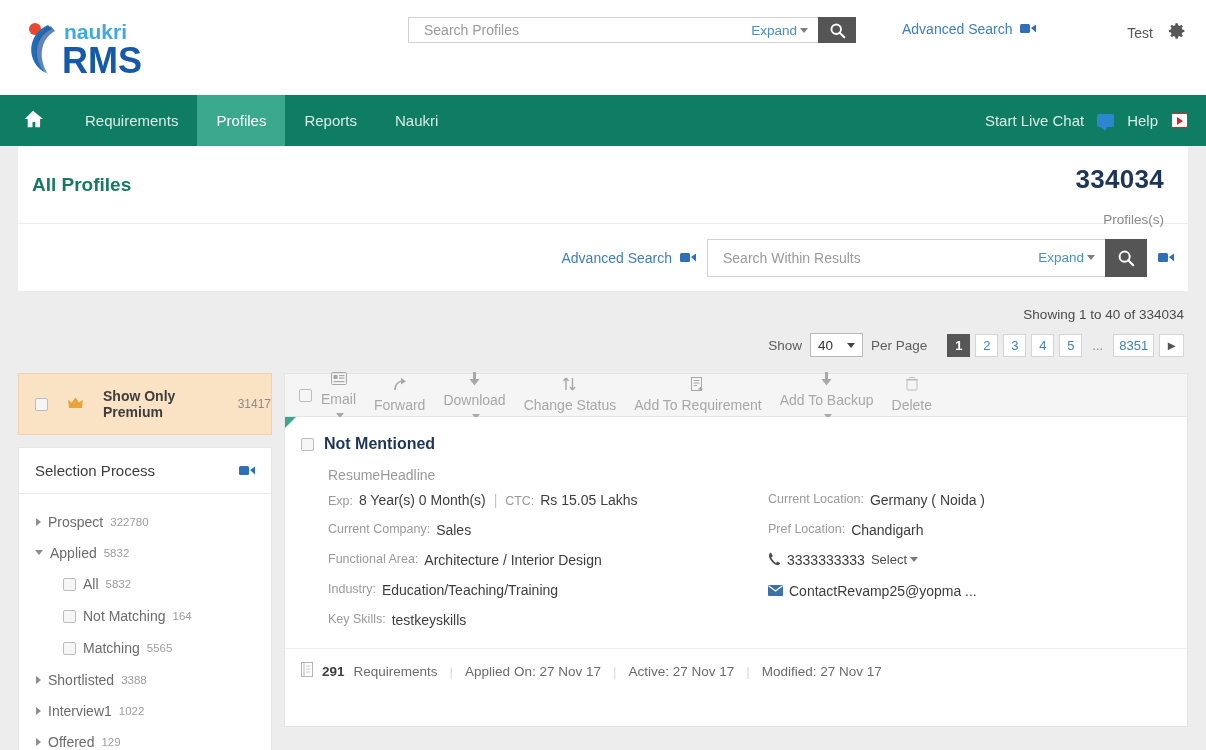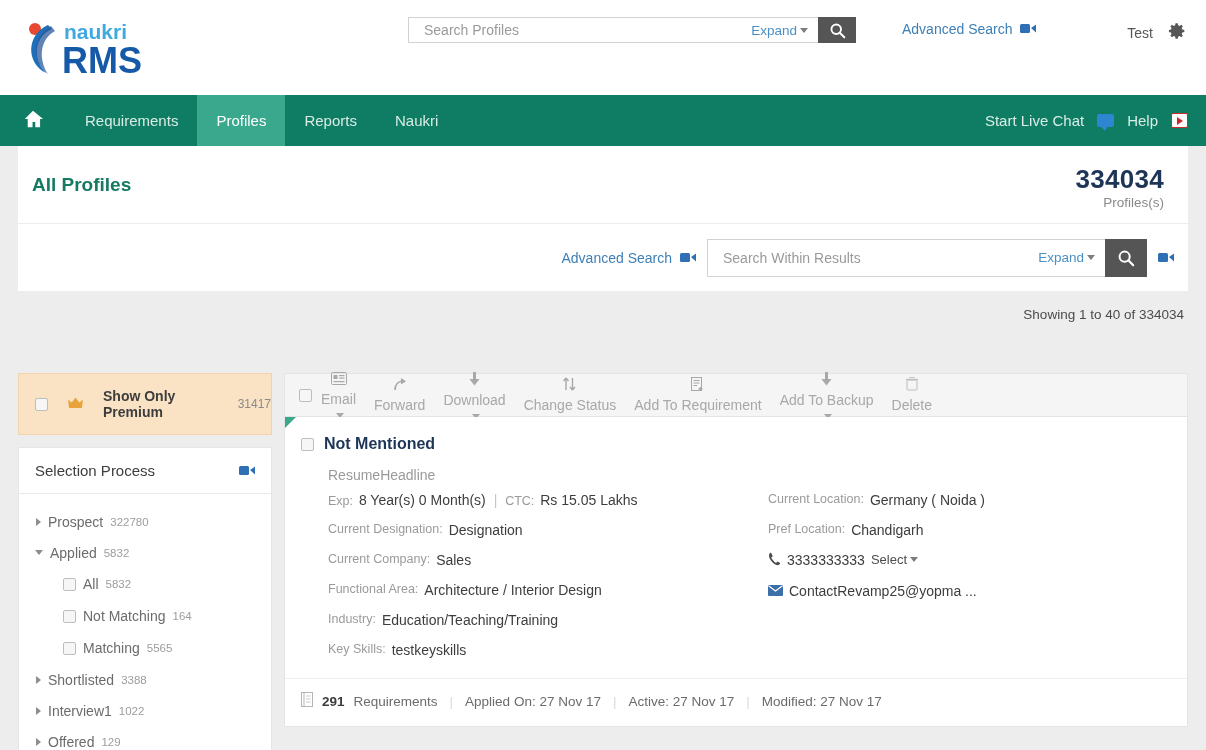--- a/index.html
+++ b/index.html
@@ -187,21 +187,21 @@
   }
   .count-num {
     font-size: 26px;
     font-weight: bold;
     color: #1d3557;
     letter-spacing: .3px;
   }
   .count-label {
     font-size: 13.5px;
     color: #8a8a8a;
-    margin-top: 0;
+    margin-top: 17px;
     text-align: right;
   }
 
   .search-panel {
     background: #fff;
     border-top: 1px solid #ececec;
     height: 68px;
     display: flex;
     align-items: center;
     justify-content: flex-end;
@@ -586,20 +586,38 @@
     <span class="vidicon">
       <svg width="16" height="11" viewBox="0 0 16 11">
           <rect x="0" y="1" width="10" height="9" rx="1.5" fill="#2f6fb5"></rect>
           <path d="M11 5 L16 1.5 L16 9.5 Z" fill="#2f6fb5"></path>
         </svg>
     </span>
   </div>
 
   <div class="pagerow">
     <div class="showing">Showing 1 to 40 of 334034</div>
+    <div class="pager-ctrl">
+      <span>Show</span>
+      <span class="select-box">
+        <span>40</span>
+        <i class="caret-d"></i>
+      </span>
+      <span>Per Page</span>
+      <span class="pages">
+        <span class="pg active">1</span>
+        <span class="pg">2</span>
+        <span class="pg">3</span>
+        <span class="pg">4</span>
+        <span class="pg">5</span>
+        <span class="pg dots">...</span>
+        <span class="pg">8351</span>
+        <span class="pg next">►</span>
+      </span>
+    </div>
   </div>
 
   <div class="content">
 
     <div class="sidebar">
       <div class="premium-box">
         <span class="cb"></span>
         <span>
           <svg width="15" height="12" viewBox="0 0 16 13">
               <path d="M1 12 L0 3 L4 6 L8 0.5 L12 6 L16 3 L15 12 Z" fill="#e8a33d"></path>
@@ -769,24 +787,20 @@
         <div class="resume-headline">ResumeHeadline</div>
 
         <div class="cols">
           <div class="colL">
             <div class="exp-row">
               <span class="flabel">Exp:</span>
               <span class="fval">8 Year(s) 0 Month(s)</span>
               <span class="sep">|</span>
               <span class="flabel">CTC:</span>
               <span class="fval">Rs 15.05 Lakhs</span>
-            </div>
-            <div class="frow">
-              <span class="flabel">Current Designation:</span>
-              <span class="fval">Designation</span>
             </div>
             <div class="frow">
               <span class="flabel">Current Company:</span>
               <span class="fval">Sales</span>
             </div>
             <div class="frow">
               <span class="flabel">Functional Area:</span>
               <span class="fval">Architecture / Interior Design</span>
             </div>
             <div class="frow">

